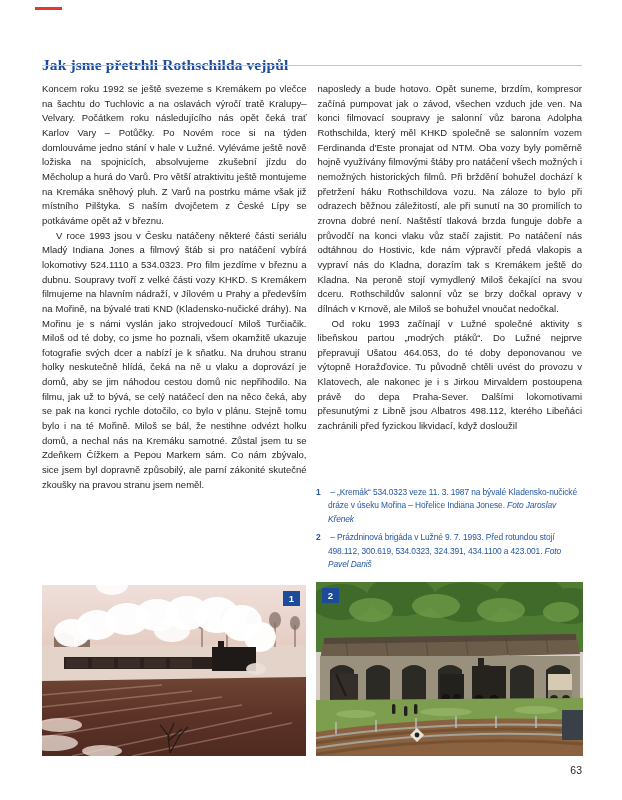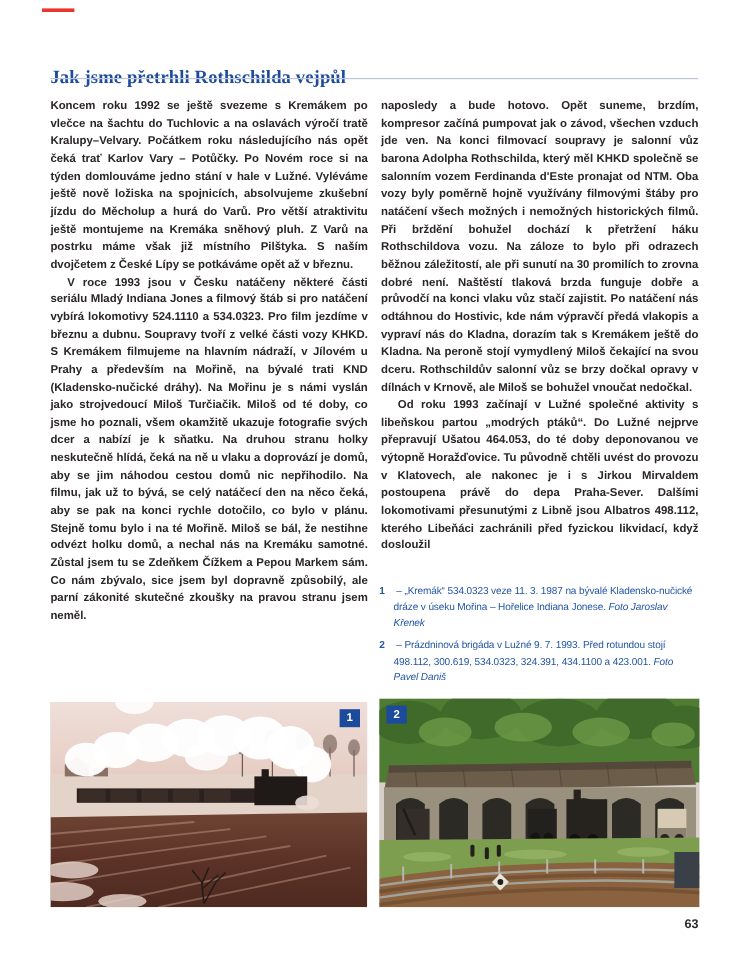--- a/index.html
+++ b/index.html
@@ -18,21 +18,21 @@
     font-size:15.5px; font-weight:bold; color:#1d4b9c; letter-spacing:.1px;font-family:Liberation Serif, serif;
   }
   .heading-rule {
     position:absolute; left:42px; top:65px; width:540px; height:1px;
     background:#bdc6d4;
   }
   .columns {
     position:absolute; left:42px; top:82px; width:540px;
     display:flex; gap:11px;
     color:#2a2526; font-size:9.5px; line-height:14.65px;
-    text-align:justify; hyphens:auto;font-weight:bold;
+    text-align:justify; hyphens:auto;
   }
   .col { width:264.5px; }
   .col p { margin:0; }
   .col p.indent { text-indent:14px; }
   .captions {
     position:absolute; left:316px; top:486px; width:267px;
     color:#2456a4; font-size:8.4px; line-height:13.4px; letter-spacing:-0.1px;
   }
   .caption { padding-left:12px; margin-bottom:5px; }
   .cap-num { display:inline-block; width:12px; margin-left:-12px; font-weight:bold; }
@@ -45,21 +45,21 @@
   .photo-2 { left:316px; top:582px; width:267px; height:174px; }
   .badge {
     position:absolute; top:6px; width:17px; height:15px;
     background:#1d4b9c; color:#ffffff; font-size:9.5px; font-weight:bold;
     display:flex; align-items:center; justify-content:center;
   }
   .badge-1 { right:6px; }
   .badge-2 { left:6px; }
   .page-number {
     position:absolute; right:40px; top:764px;
-    font-size:10.5px; font-weight:bold; color:#2a2526;
+    font-size:10.5px; font-weight:normal; color:#2a2526;
   }
 </style>
 </head>
 <body>
 
 <div class="page">
 
   <div class="accent-dash"></div>
 
   <h1 class="heading">Jak jsme přetrhli Rothschilda vejpůl</h1>

